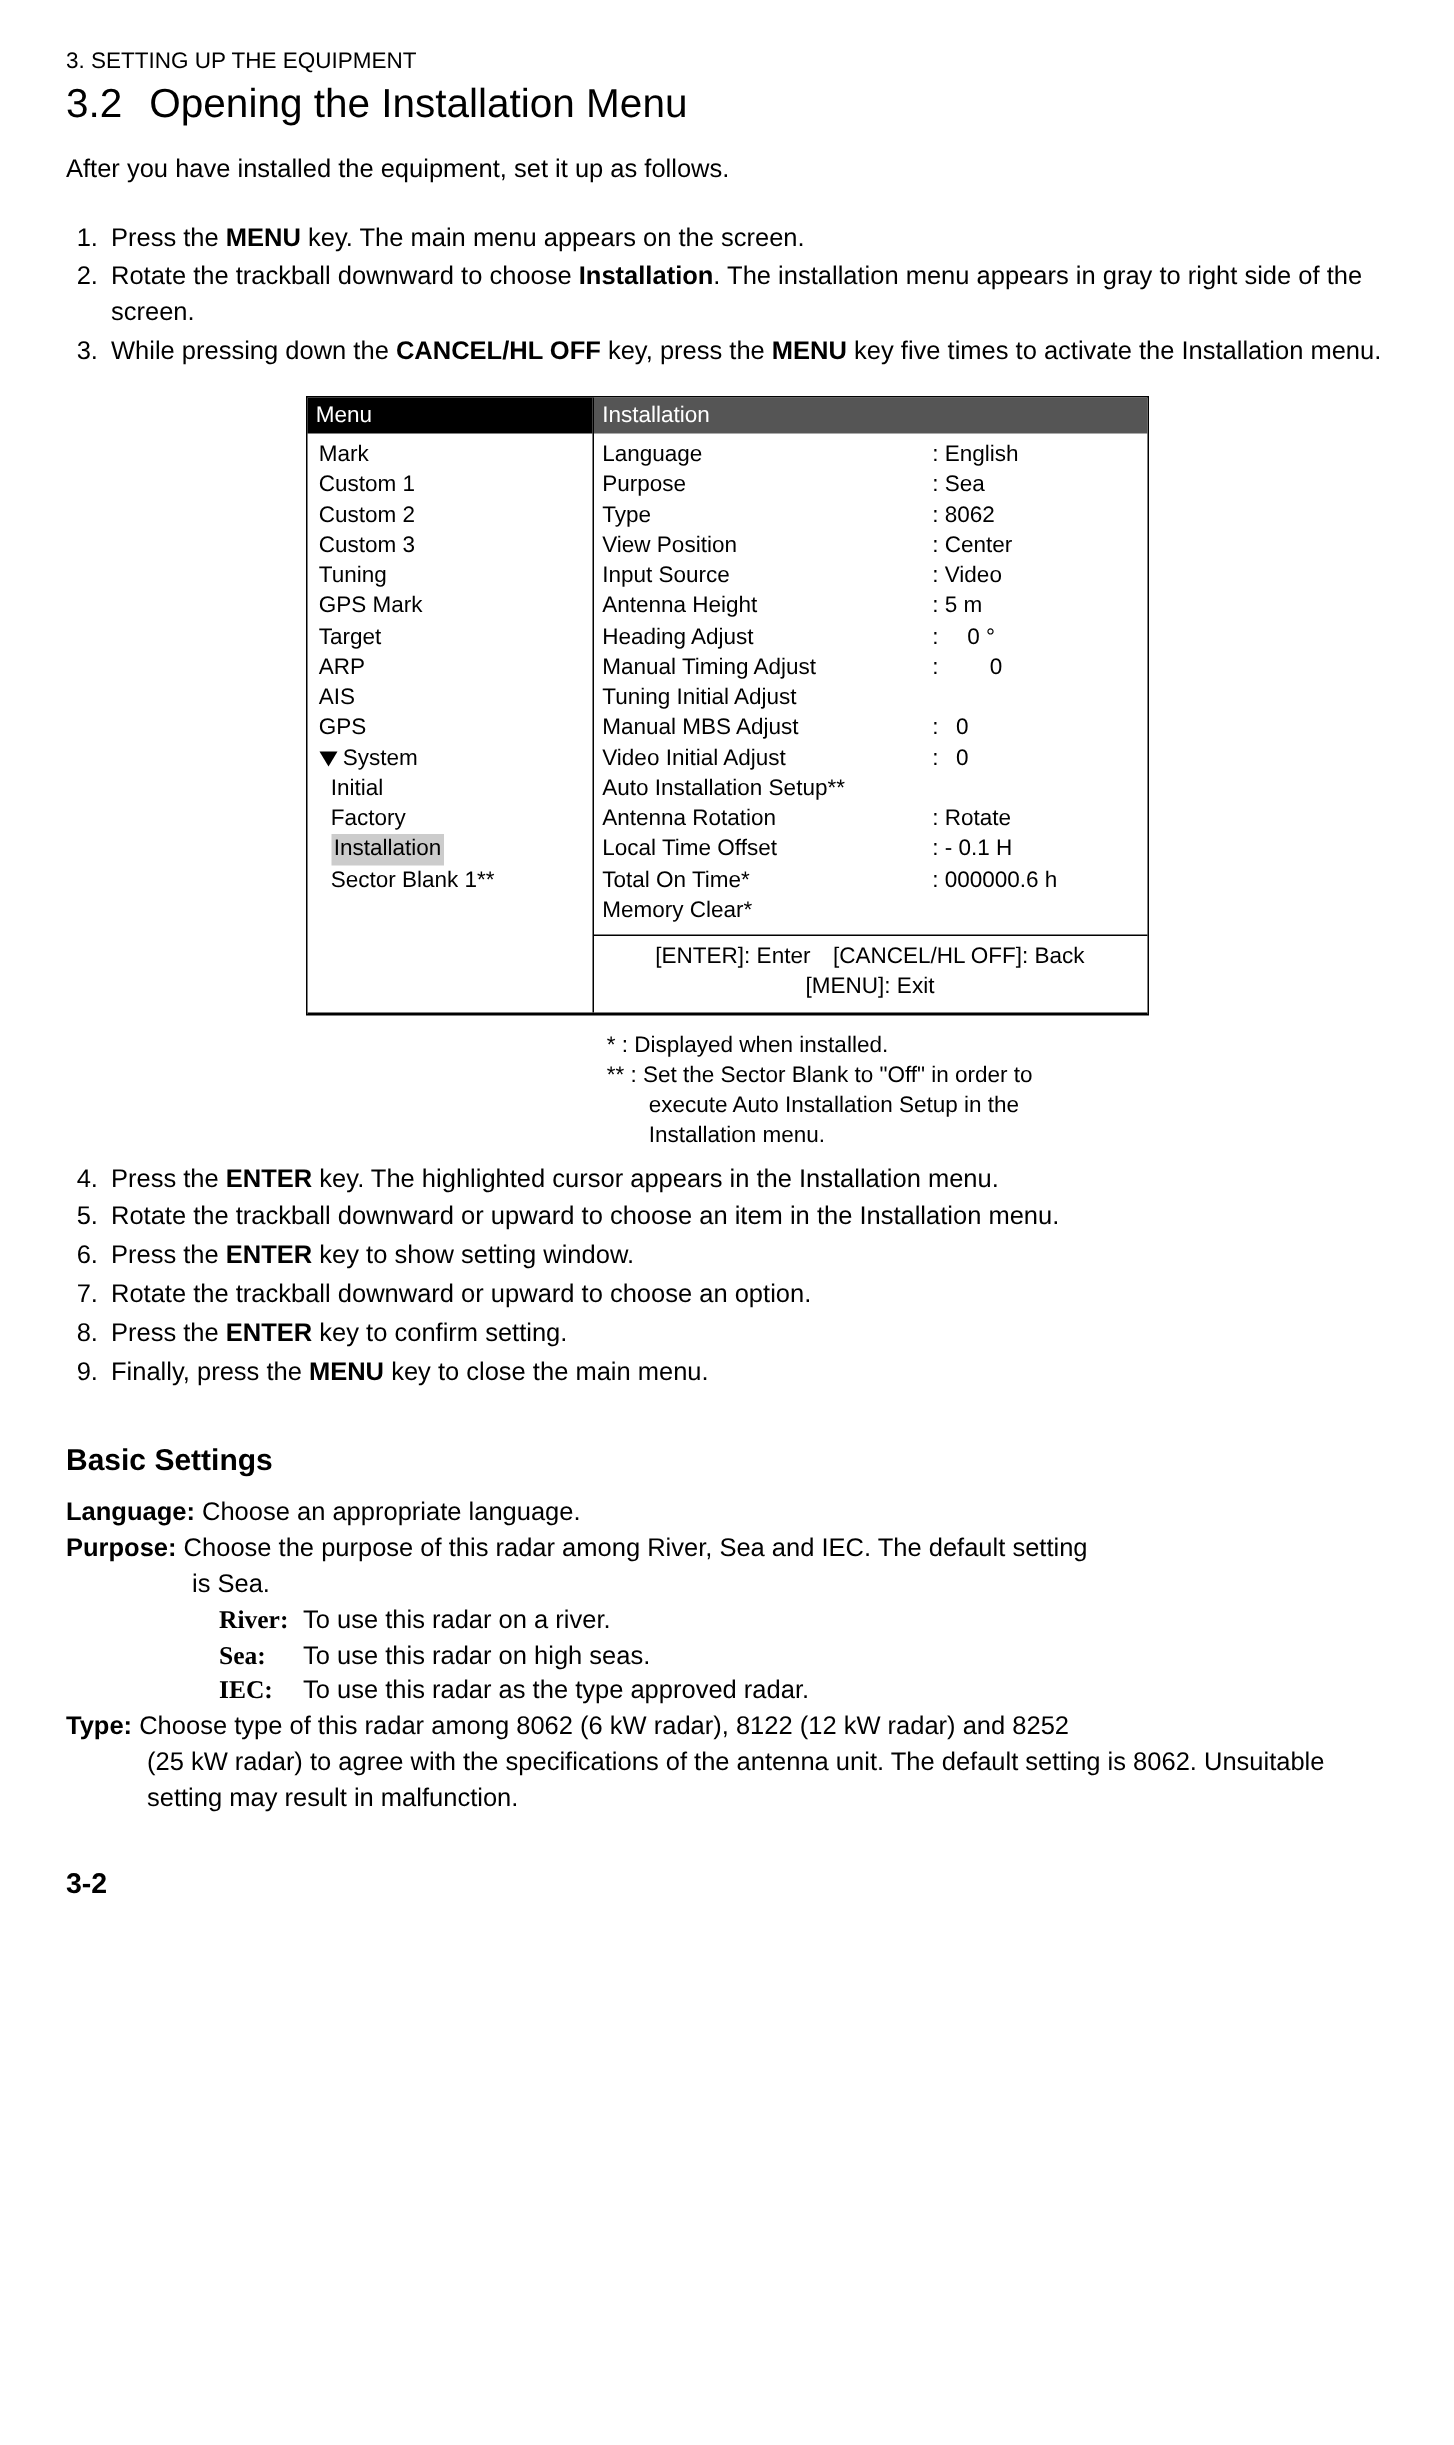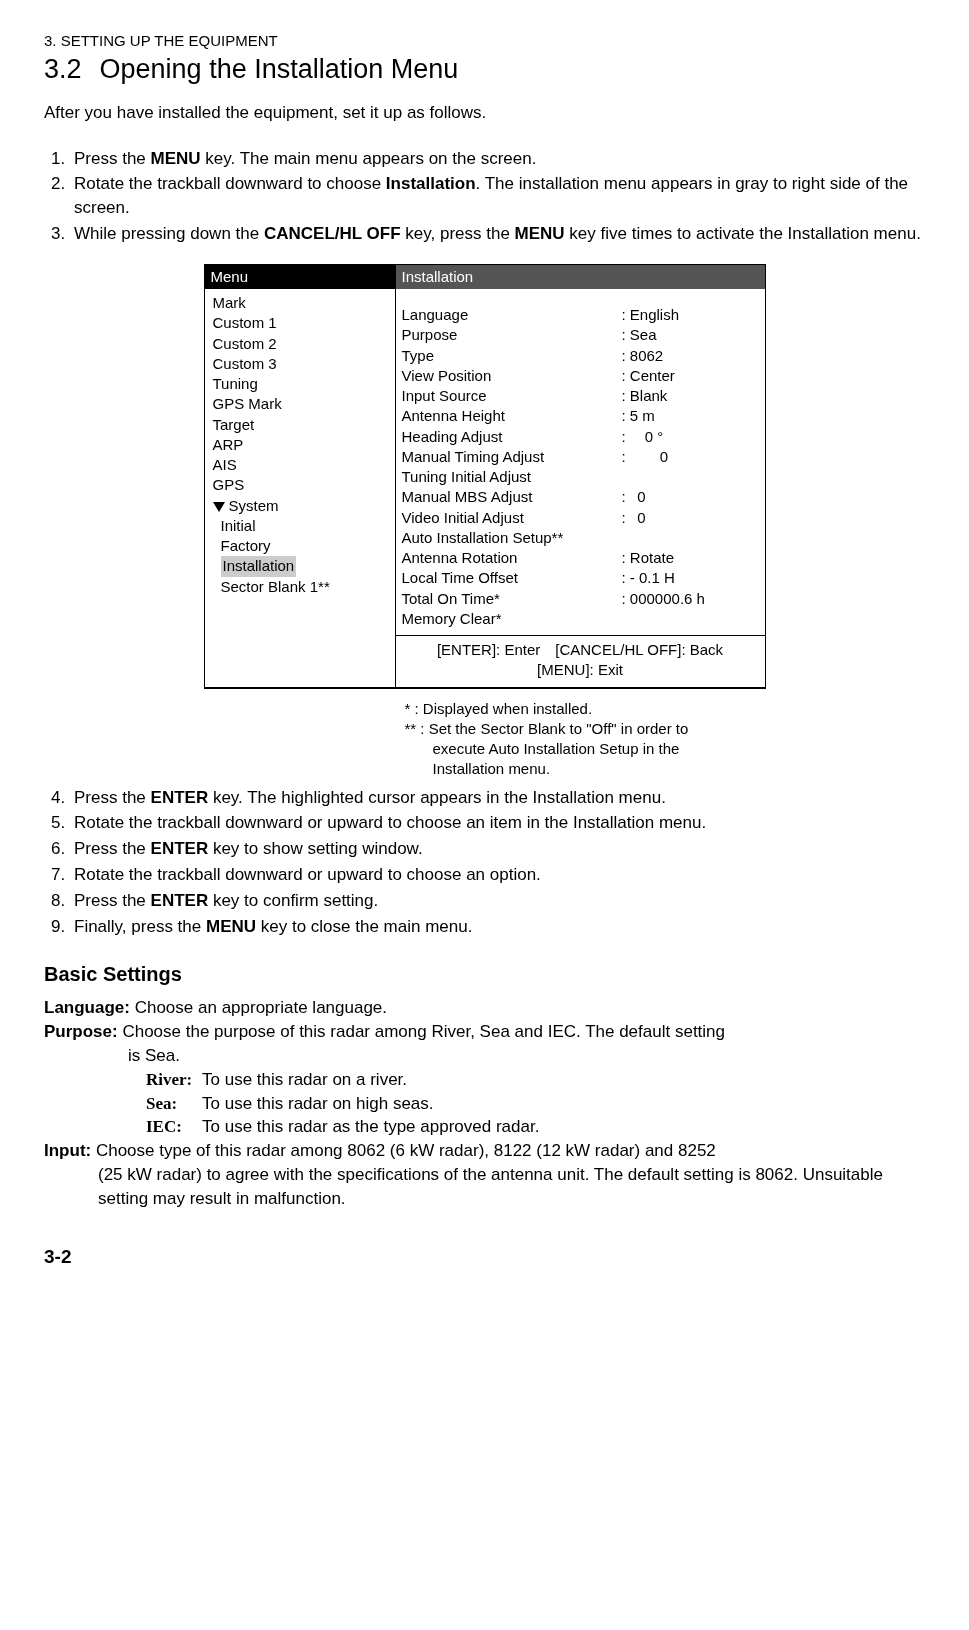--- a/index.html
+++ b/index.html
@@ -28,30 +28,30 @@
   .menu-header { background: #000; color: #fff; padding: 2px 6px; font-weight: normal; }
   .install-header { background: #555; color: #fff; padding: 2px 6px; flex: 0 0 auto; }
   .install-col { flex: 1; display: flex; flex-direction: column; }
 
   .menu-body { padding: 4px 4px 8px 6px; }
   .menu-body .item { padding: 0 2px; }
   .menu-body .item.sub { padding-left: 10px; }
   .menu-body .item.selected { background: #ccc; display: inline-block; padding: 0 2px; }
   .tri { display: inline-block; width: 0; height: 0; border-left: 6px solid transparent; border-right: 6px solid transparent; border-top: 10px solid #000; margin-right: 4px; vertical-align: middle; }
 
-  .install-body { border-bottom: 1px solid #000; padding: 16px 6px 6px 6px; display:flex; flex-direction:column; }
+  .install-body { border-bottom: 1px solid #000; padding: 4px 6px 6px 6px; display:flex; flex-direction:column; }
   .kv-row { display: flex; }
   .kv-row .k { flex: 0 0 220px; }
   .kv-row .v { }
   .install-footer { padding: 4px 6px 6px 6px; text-align: center; }
 
   .footnotes { width: 560px; margin: 6px auto 0 auto; font-size: 15px; padding-left: 200px; box-sizing: border-box; line-height: 1.35; }
   .footnotes .fn-indent { padding-left: 28px; }
 
-  ol.steps2 { padding-left: 26px; margin: 6px 0 22px 0; }
+  ol.steps2 { padding-left: 26px; margin: 6px 0 34px 0; }
   ol.steps2 li { margin-bottom: 2px; padding-left: 4px; }
 
   h3.basic { font-size: 20px; font-weight: bold; margin: 14px 0 8px 0; }
   .defs { }
   .def-indent { margin-left: 84px; }
   .def-indent2 { margin-left: 102px; display:flex; }
   .def-indent2 .lbl { font-weight: bold; width: 56px; flex: 0 0 56px; font-family: Liberation Serif, serif; }
   .def-type-body { margin-left: 54px; }
 
   .page-num { font-weight: bold; font-size: 19px; margin-top: 34px; }
@@ -110,21 +110,21 @@
           <div class="kv-row">
               <div class="k">Type</div>
               <div class="v">: 8062</div>
             </div>
           <div class="kv-row">
               <div class="k">View Position</div>
               <div class="v">: Center</div>
             </div>
           <div class="kv-row">
               <div class="k">Input Source</div>
-              <div class="v">: Blank</div>
+              <div class="v">: Video</div>
             </div>
           <div class="kv-row">
               <div class="k">Antenna Height</div>
               <div class="v">: 5 m</div>
             </div>
           <div class="kv-row">
               <div class="k">Heading Adjust</div>
               <div class="v">:  0 °</div>
             </div>
           <div class="kv-row">
@@ -202,17 +202,17 @@
     </div>
   <div class="def-indent2">
       <span class="lbl">Sea:</span>
       <span>To use this radar on high seas.</span>
     </div>
   <div class="def-indent2">
       <span class="lbl">IEC:</span>
       <span>To use this radar as the type approved radar.</span>
     </div>
 
-  <div><strong>Input:</strong><span> Choose type of this radar among 8062 (6 kW radar), 8122 (12 kW radar) and 8252</span></div>
+  <div><strong>Type:</strong><span> Choose type of this radar among 8062 (6 kW radar), 8122 (12 kW radar) and 8252</span></div>
   <div class="def-type-body">(25 kW radar) to agree with the specifications of the antenna unit. The default setting is 8062. Unsuitable setting may result in malfunction.</div>
 </div>
 
 <div class="page-num">3-2</div>
 
 </body></html>

